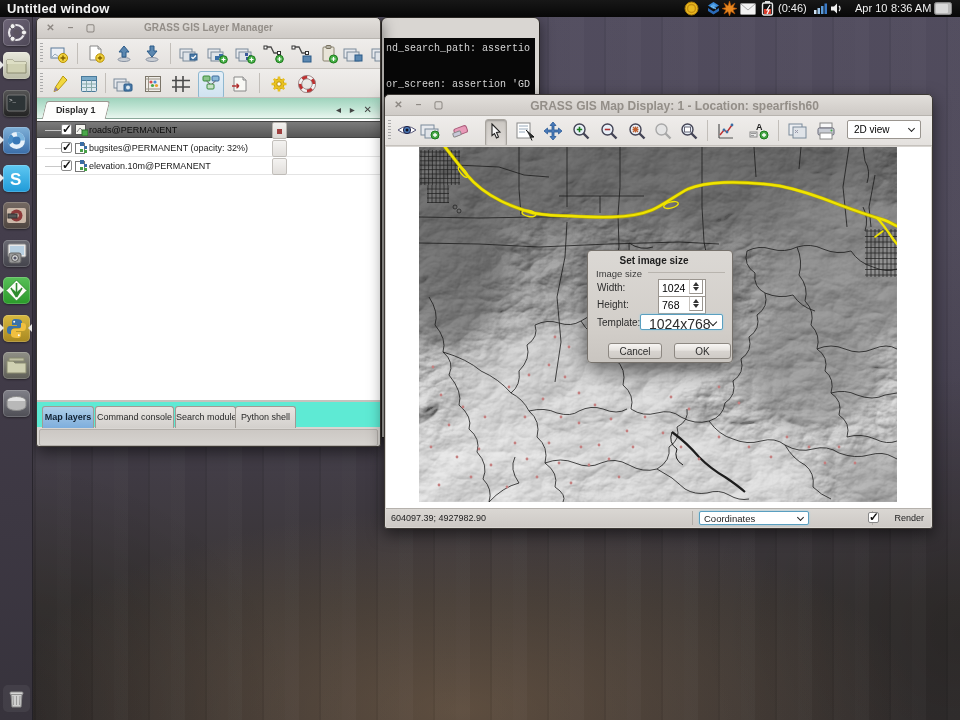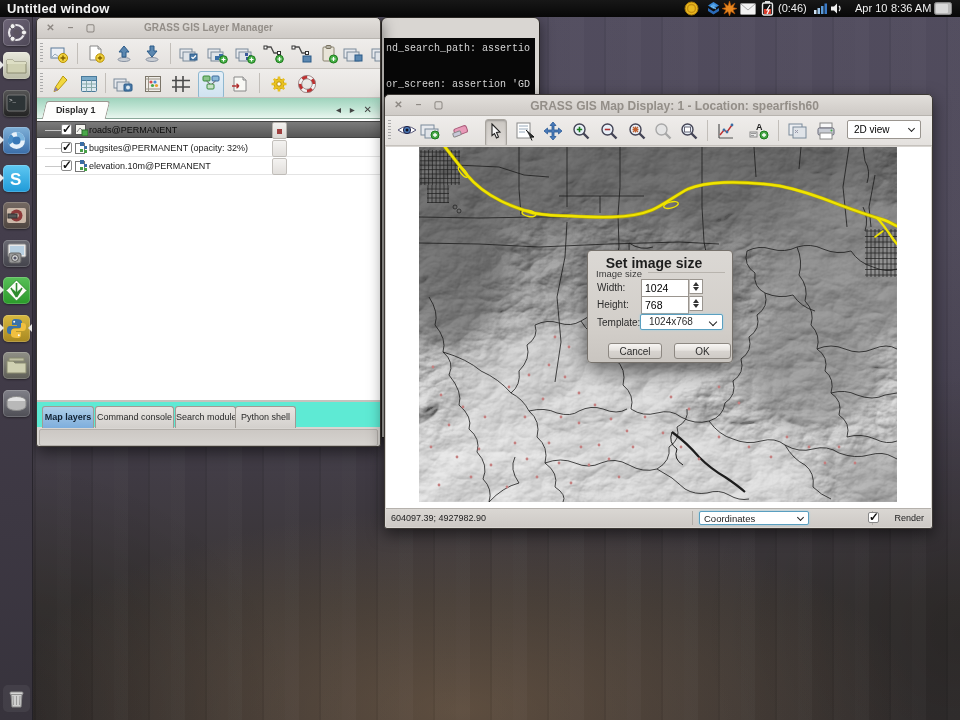--- a/index.html
+++ b/index.html
@@ -85,28 +85,28 @@
 #md { left:384px; top:94px; width:549px; height:435px; z-index:20; }
 #md .toolbar { height:30px; }
 #md .canvas { position:absolute; left:1px; top:52px; right:1px; bottom:20px; background:#ffffff; }
 #md .statusbar { position:absolute; left:1px; bottom:1px; right:1px; height:19px;
   background:linear-gradient(180deg,#dad7d3,#cdc9c5); border-top:1px solid #b5b1ac; font-size:9px; color:#222; }
 #mapsvg { position:absolute; left:33px; top:0px; }
 
 #dlg { position:absolute; left:202px; top:155px; width:146px; height:113px;
   background:linear-gradient(180deg,#dbd8d4 0%,#d2cec9 70%,#c9c5c0 100%);
   border:1px solid #76716b; border-radius:4px; box-shadow:0 7px 18px rgba(0,0,0,0.5); font-size:10px; color:#2c2c2c; z-index:30; }
-#dlg .dtitle { position:absolute; top:4px; left:0; right:12px; text-align:center; font-weight:bold; font-size:14px; color:#1d1d1d; }
+#dlg .dtitle { position:absolute; top:4px; left:0; right:12px; text-align:center; font-weight:bold; font-size:10px; color:#1d1d1d; }
 #dlg .grp { position:absolute; left:8px; top:17px; font-size:9.5px; color:#3a3a3a; }
 #dlg label { position:absolute; left:9px; }
-#dlg .inp { position:absolute; left:53px; width:48px; height:18px; background:#fff; border:1px solid #9a958f; font-size:10.5px; padding:1px 3px; font-family:"Liberation Sans",sans-serif; }
+#dlg .inp { position:absolute; left:70px; width:48px; height:18px; background:#fff; border:1px solid #9a958f; font-size:10.5px; padding:1px 3px; font-family:"Liberation Sans",sans-serif; }
 #dlg .spin { position:absolute; left:101px; width:14px; height:15px; background:#fff; border:1px solid #9a958f; border-left:1px solid #c8c4bf; }
 #dlg .spin:before { content:""; position:absolute; left:3px; top:2px; border-left:3px solid transparent; border-right:3px solid transparent; border-bottom:4px solid #333; }
 #dlg .spin:after { content:""; position:absolute; left:3px; bottom:2px; border-left:3px solid transparent; border-right:3px solid transparent; border-top:4px solid #333; }
-#dlg .combo { position:absolute; left:52px; width:83px; height:16px; background:#fff; border:1px solid #5a9fc0; box-shadow:0 0 2px #8fd0ea; border-radius:2px; font-size:10px; padding:1px 3px 1px 8px; }
+#dlg .combo { position:absolute; left:52px; width:83px; height:16px; background:#fff; border:1px solid #5a9fc0; box-shadow:0 0 2px #8fd0ea; border-radius:2px; font-size:14px; padding:1px 3px 1px 8px; }
 #dlg .combo:after { content:""; position:absolute; right:6px; top:4px; width:5px; height:5px; border-right:1.7px solid #222; border-bottom:1.7px solid #222; transform:rotate(45deg); }
 .pbtn { position:absolute; height:16px; background:linear-gradient(180deg,#f7f5f3 0%,#e6e3df 45%,#d8d4d0 50%,#cfcbc6 100%);
   border:1px solid #8d8882; border-radius:3px; font-size:10px; color:#2c2c2c; text-align:center; padding-top:2px; }
 
 #md .coordtxt { position:absolute; left:5px; top:4px; }
 #md .scombo { position:absolute; left:313px; top:2px; width:110px; height:14px; background:#fff; border:1px solid #5a9fc0; box-shadow:0 0 2px #8fd0ea; border-radius:2px; font-size:9.5px; padding:1px 4px; }
 #md .scombo:after { content:""; position:absolute; right:5px; top:3px; width:4px; height:4px; border-right:1.5px solid #222; border-bottom:1.5px solid #222; transform:rotate(45deg); }
 #md .rchk { position:absolute; right:52px; top:3px; width:11px; height:11px; background:#fff; border:1px solid #888; border-radius:2px; }
 #md .rchk:after { content:"✓"; position:absolute; left:0; top:-3px; font-size:12px; font-weight:bold; color:#111; }
 #md .rlabel { position:absolute; right:7px; top:4px; }

